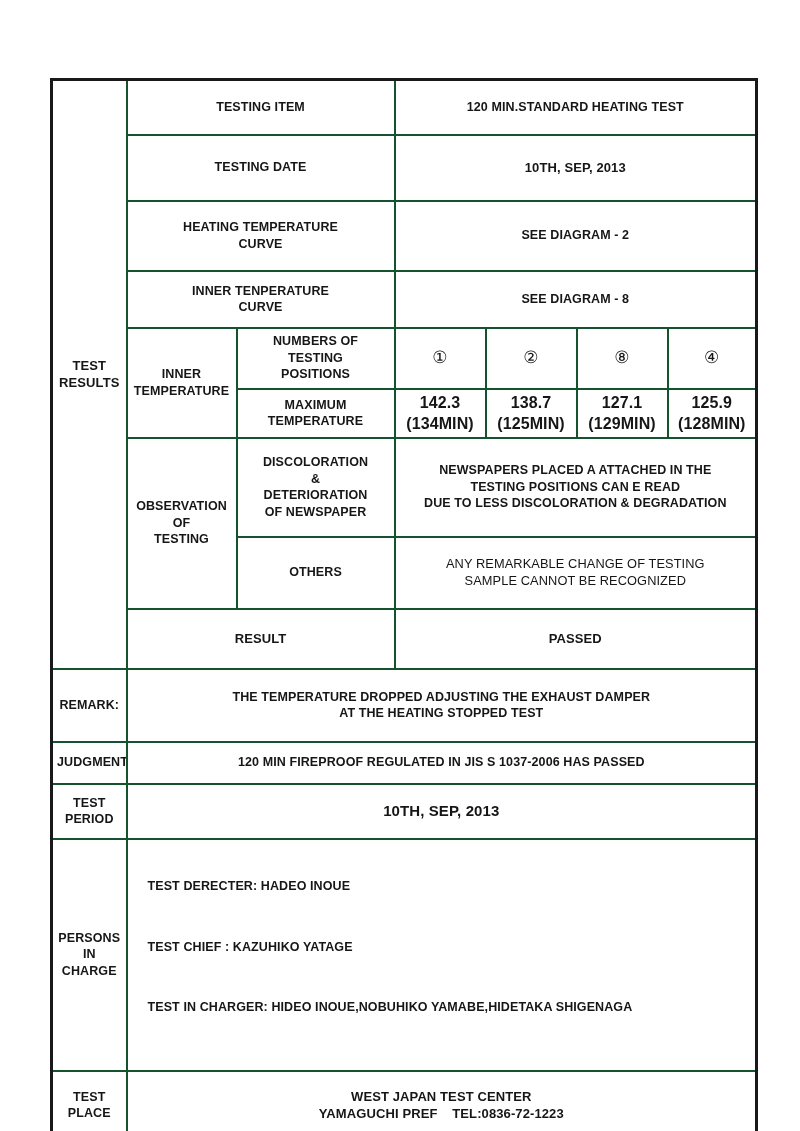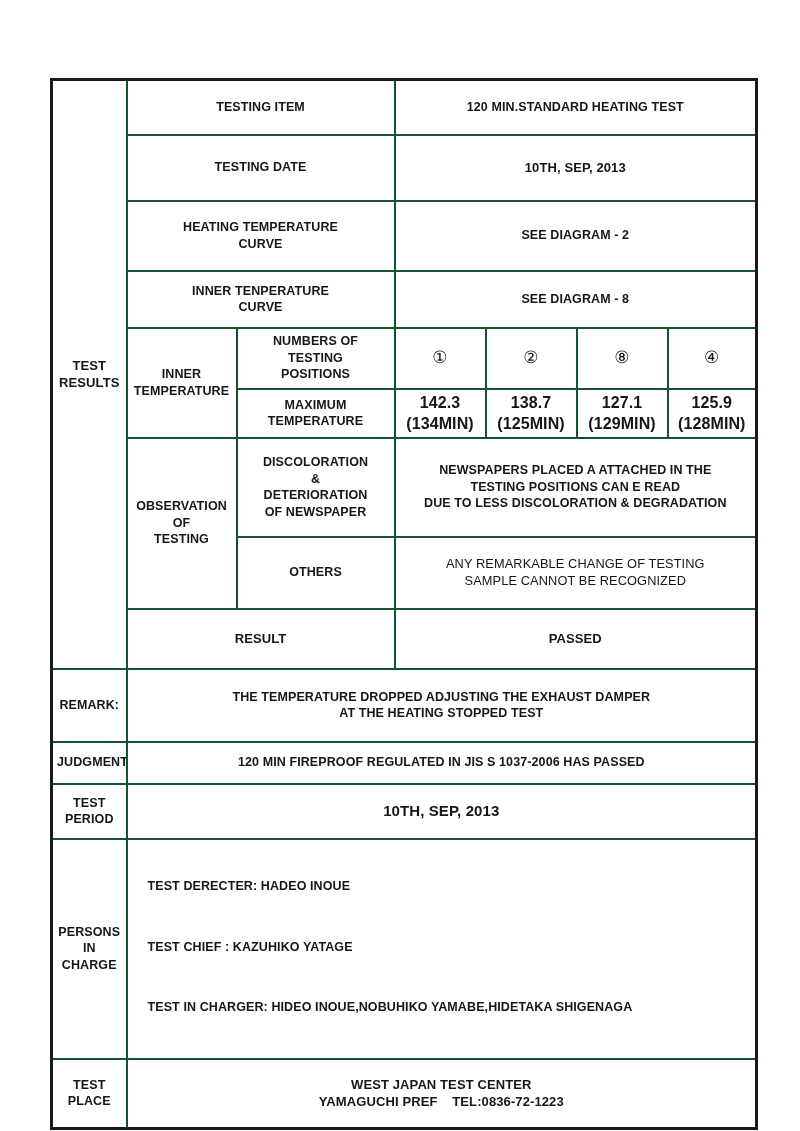--- a/index.html
+++ b/index.html
@@ -38,21 +38,21 @@
   }
   td.section-label { font-size: 13px; }
   td.circ  { font-size: 17px; font-weight: 400; }
   td.num   { font-size: 16px; line-height: 1.35; margin-left: 20px; }
   td.light { font-weight: 400; font-size: 12.8px; }
   td.value-md { font-size: 13px; }
   td.value-lg { font-size: 15px; }
   td.persons-cell {
     text-align: left;
     vertical-align: middle;
-    padding: 8px 6px 12px 20px;
+    padding: 8px 6px 24px 20px;
   }
   .person-line { line-height: 44px; white-space: pre; }
 </style>
 </head>
 <body>
 
 <div class="page">
   <table class="report">
     <colgroup>
       <col style="width:75px">

